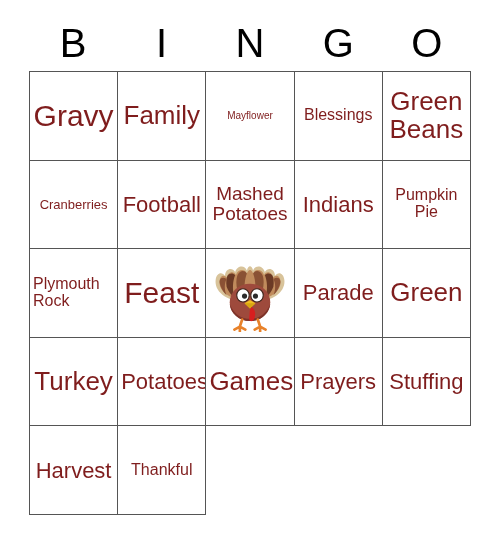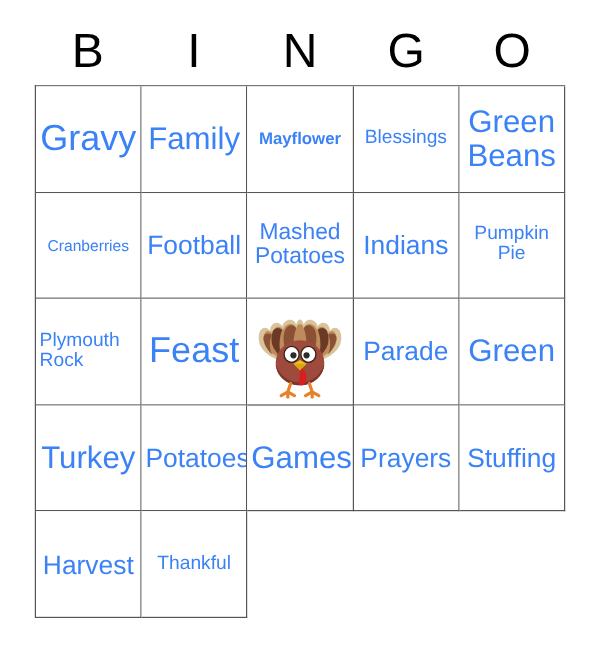--- a/index.html
+++ b/index.html
@@ -64,30 +64,30 @@
     justify-content: center;
     padding: 2px 3px;
     overflow: hidden;
     background: #ffffff;
   }
   .cell-text {
     display: block;
     width: 100%;
     text-align: center;
     line-height: 1.06;
-    color: #3b82f6;
+    color: #7f1d1d;
     word-break: normal;
   }
   
   .fs-xxl .cell-text { font-size: 30px; }
   .fs-xl  .cell-text { font-size: 26px; }
   .fs-l   .cell-text { font-size: 22px; }
   .fs-m   .cell-text { font-size: 19px; }
   .fs-s   .cell-text { font-size: 16px; }
-  .fs-xs  .cell-text { font-size: 14px; font-weight: bold; }
+  .fs-xs  .cell-text { font-size: 10px; }
   .fs-xxs .cell-text { font-size: 13px; }
   .align-right .cell-text { text-align: left; }
   
   .free-cell {
     padding: 0;
     position: relative;
   }
   #turkey-wrap {
     width: 78px;
     height: 78px;

